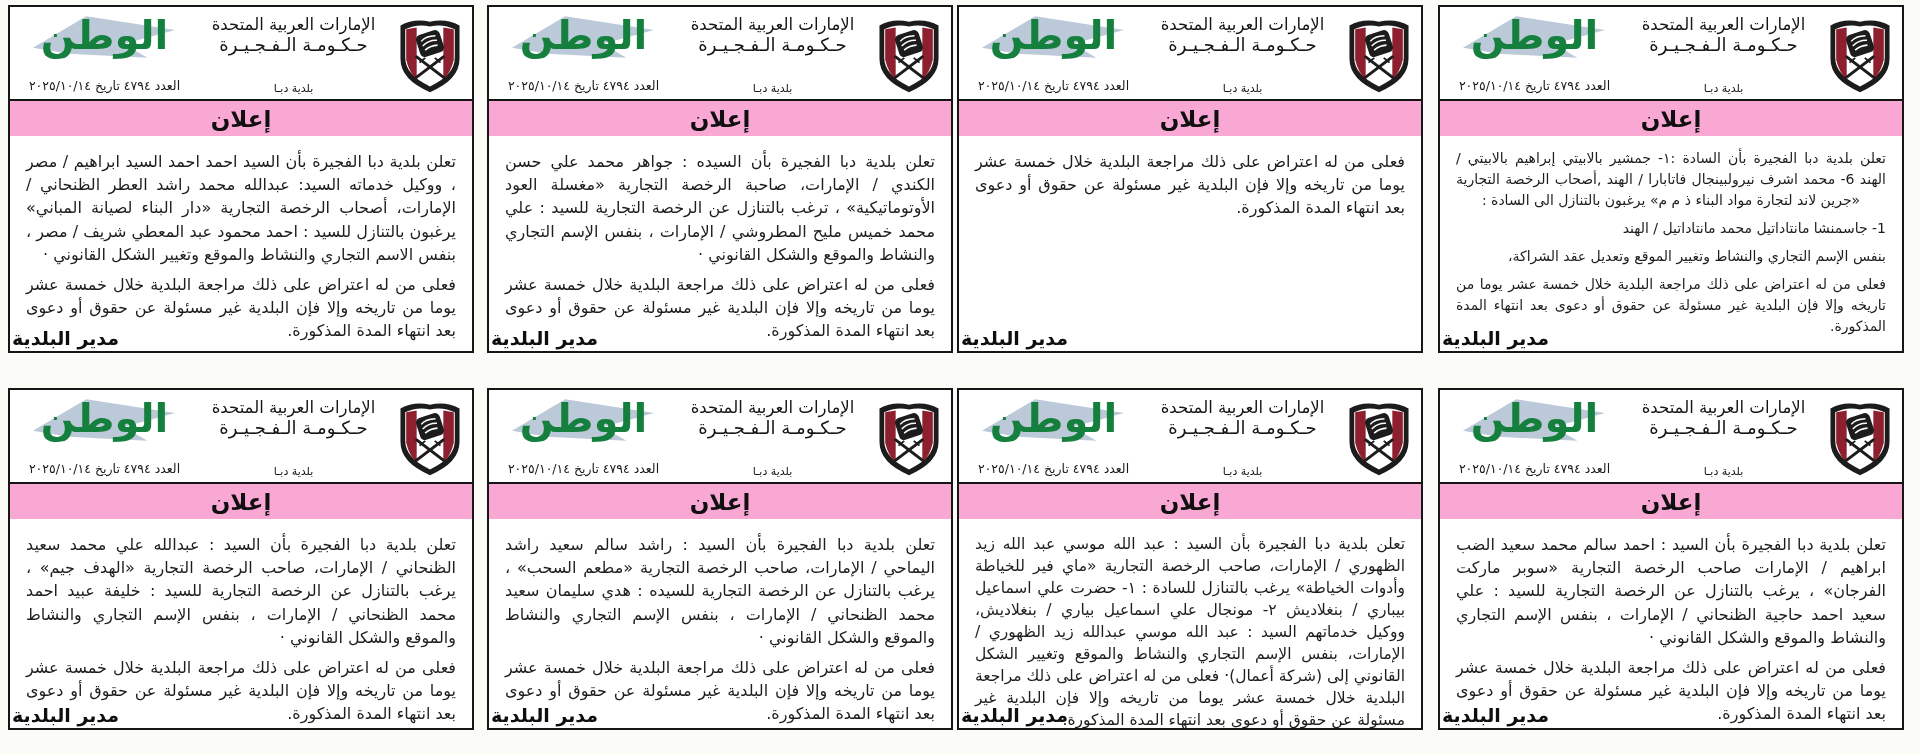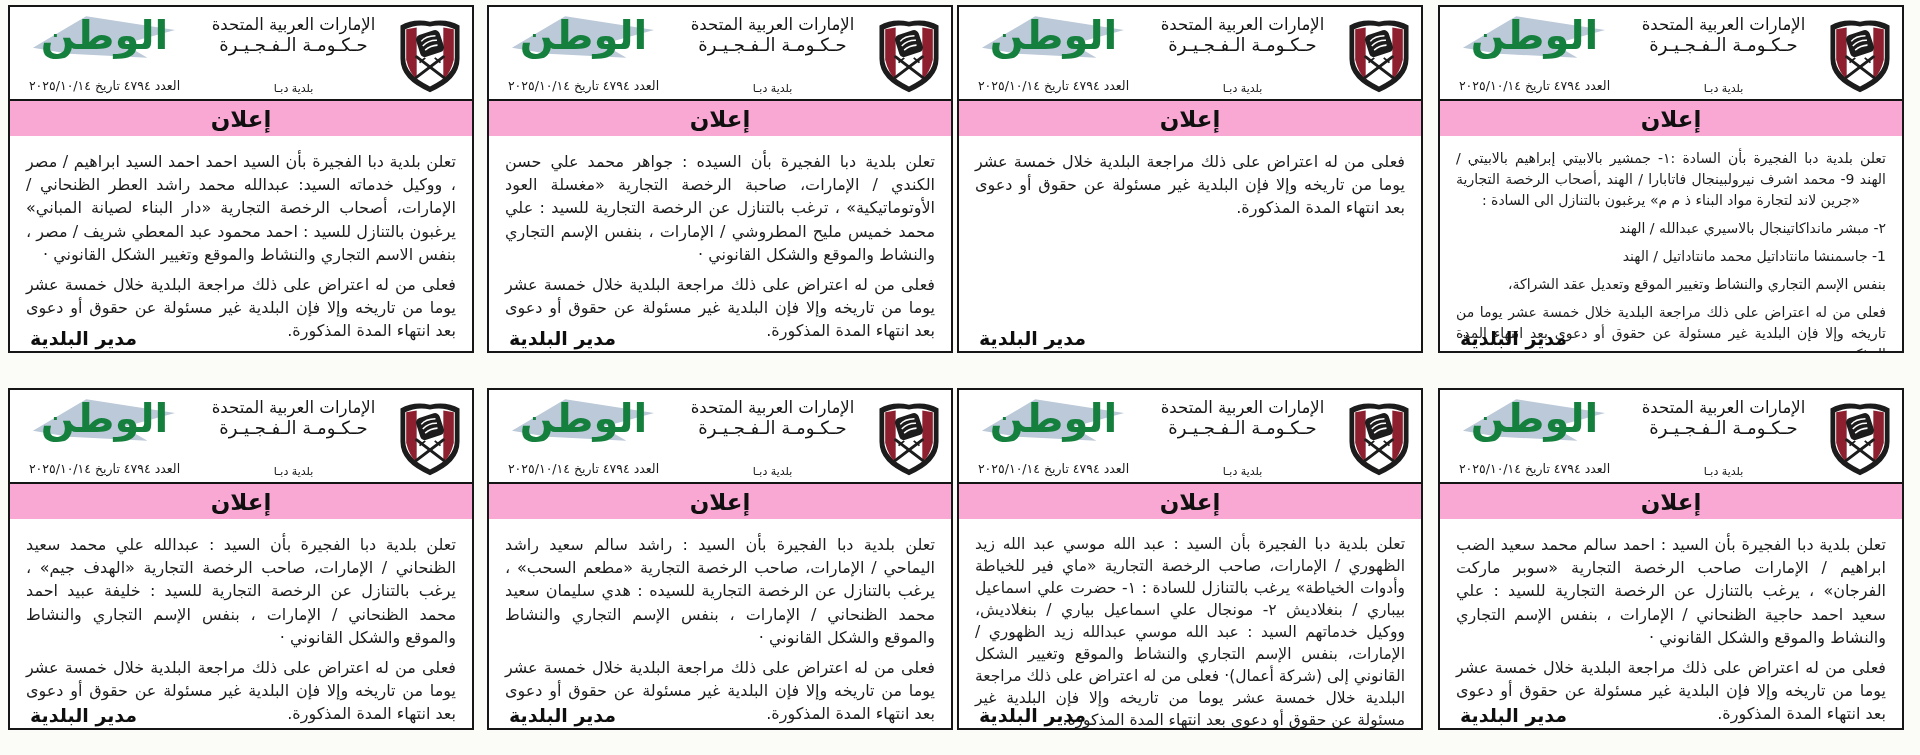--- a/index.html
+++ b/index.html
@@ -66,21 +66,21 @@
   .body{
     padding:7px 9px 0 9px;
     font-size:16px;line-height:1.45;color:#1d1d1d;
   }
   .body p{margin:7px;padding:0;}
   .pj{text-align:justify;}
   .pl{text-align:right;}
   .center-last{text-align:justify;text-align-last:center;}
   .small .body{font-size:14px;line-height:1.5;padding-top:5px;}
   .sig{
-    position:absolute;left:20px;bottom:2px;
+    position:absolute;left:2px;bottom:2px;
     font-size:19px;font-weight:bold;color:#0e0e0e;
   }
 </style>
 </head>
 <body>
 
 <svg width="0" height="0" style="position:absolute" aria-hidden="true">
   <defs>
     <g id="fuj-shield">
       <path d="M4,11 Q18,3 35,7 Q52,3 66,11 L66,46 Q66,68 35,81 Q4,68 4,46 Z" fill="#1c1c1c"></path>
@@ -216,22 +216,21 @@
           <svg width="150" height="48" viewBox="0 0 152 48">
               <use href="#watan-swoosh"></use>
             </svg>
         </span>
         <span class="watan-logo">الوطن</span>
         <span class="issue">العدد ٤٧٩٤ تاريخ ٢٠٢٥/١٠/١٤</span>
       </div>
     </div>
     <div class="banner">إعلان</div>
     <div class="body">
-      <p class="pj center-last">تعلن بلدية دبا الفجيرة بأن السادة :١- جمشير بالابيتي إبراهيم بالابيتي / الهند 9- محمد اشرف نيرولبينجال فاتابارا / الهند ,أصحاب الرخصة التجارية «جرين لاند لتجارة مواد البناء ذ م م» يرغبون بالتنازل الى السادة :</p>
-      <p class="pl">٢- مبشر مانداكاتينجال بالاسيري عبدالله / الهند</p>
+      <p class="pj center-last">تعلن بلدية دبا الفجيرة بأن السادة :١- جمشير بالابيتي إبراهيم بالابيتي / الهند 6- محمد اشرف نيرولبينجال فاتابارا / الهند ,أصحاب الرخصة التجارية «جرين لاند لتجارة مواد البناء ذ م م» يرغبون بالتنازل الى السادة :</p>
       <p class="pl">1- جاسمنشا مانتاداتيل محمد مانتاداتيل / الهند</p>
       <p class="pl">بنفس الإسم التجاري والنشاط وتغيير الموقع وتعديل عقد الشراكة،</p>
       <p class="pj">فعلى من له اعتراض على ذلك مراجعة البلدية خلال خمسة عشر يوما من تاريخه وإلا فإن البلدية غير مسئولة عن حقوق أو دعوى بعد انتهاء المدة المذكورة.</p>
     </div>
     <div class="sig">مدير البلدية</div>
   </div>
 
   <div class="card r2 c1">
     <div class="hdr">
       <div class="shield">

